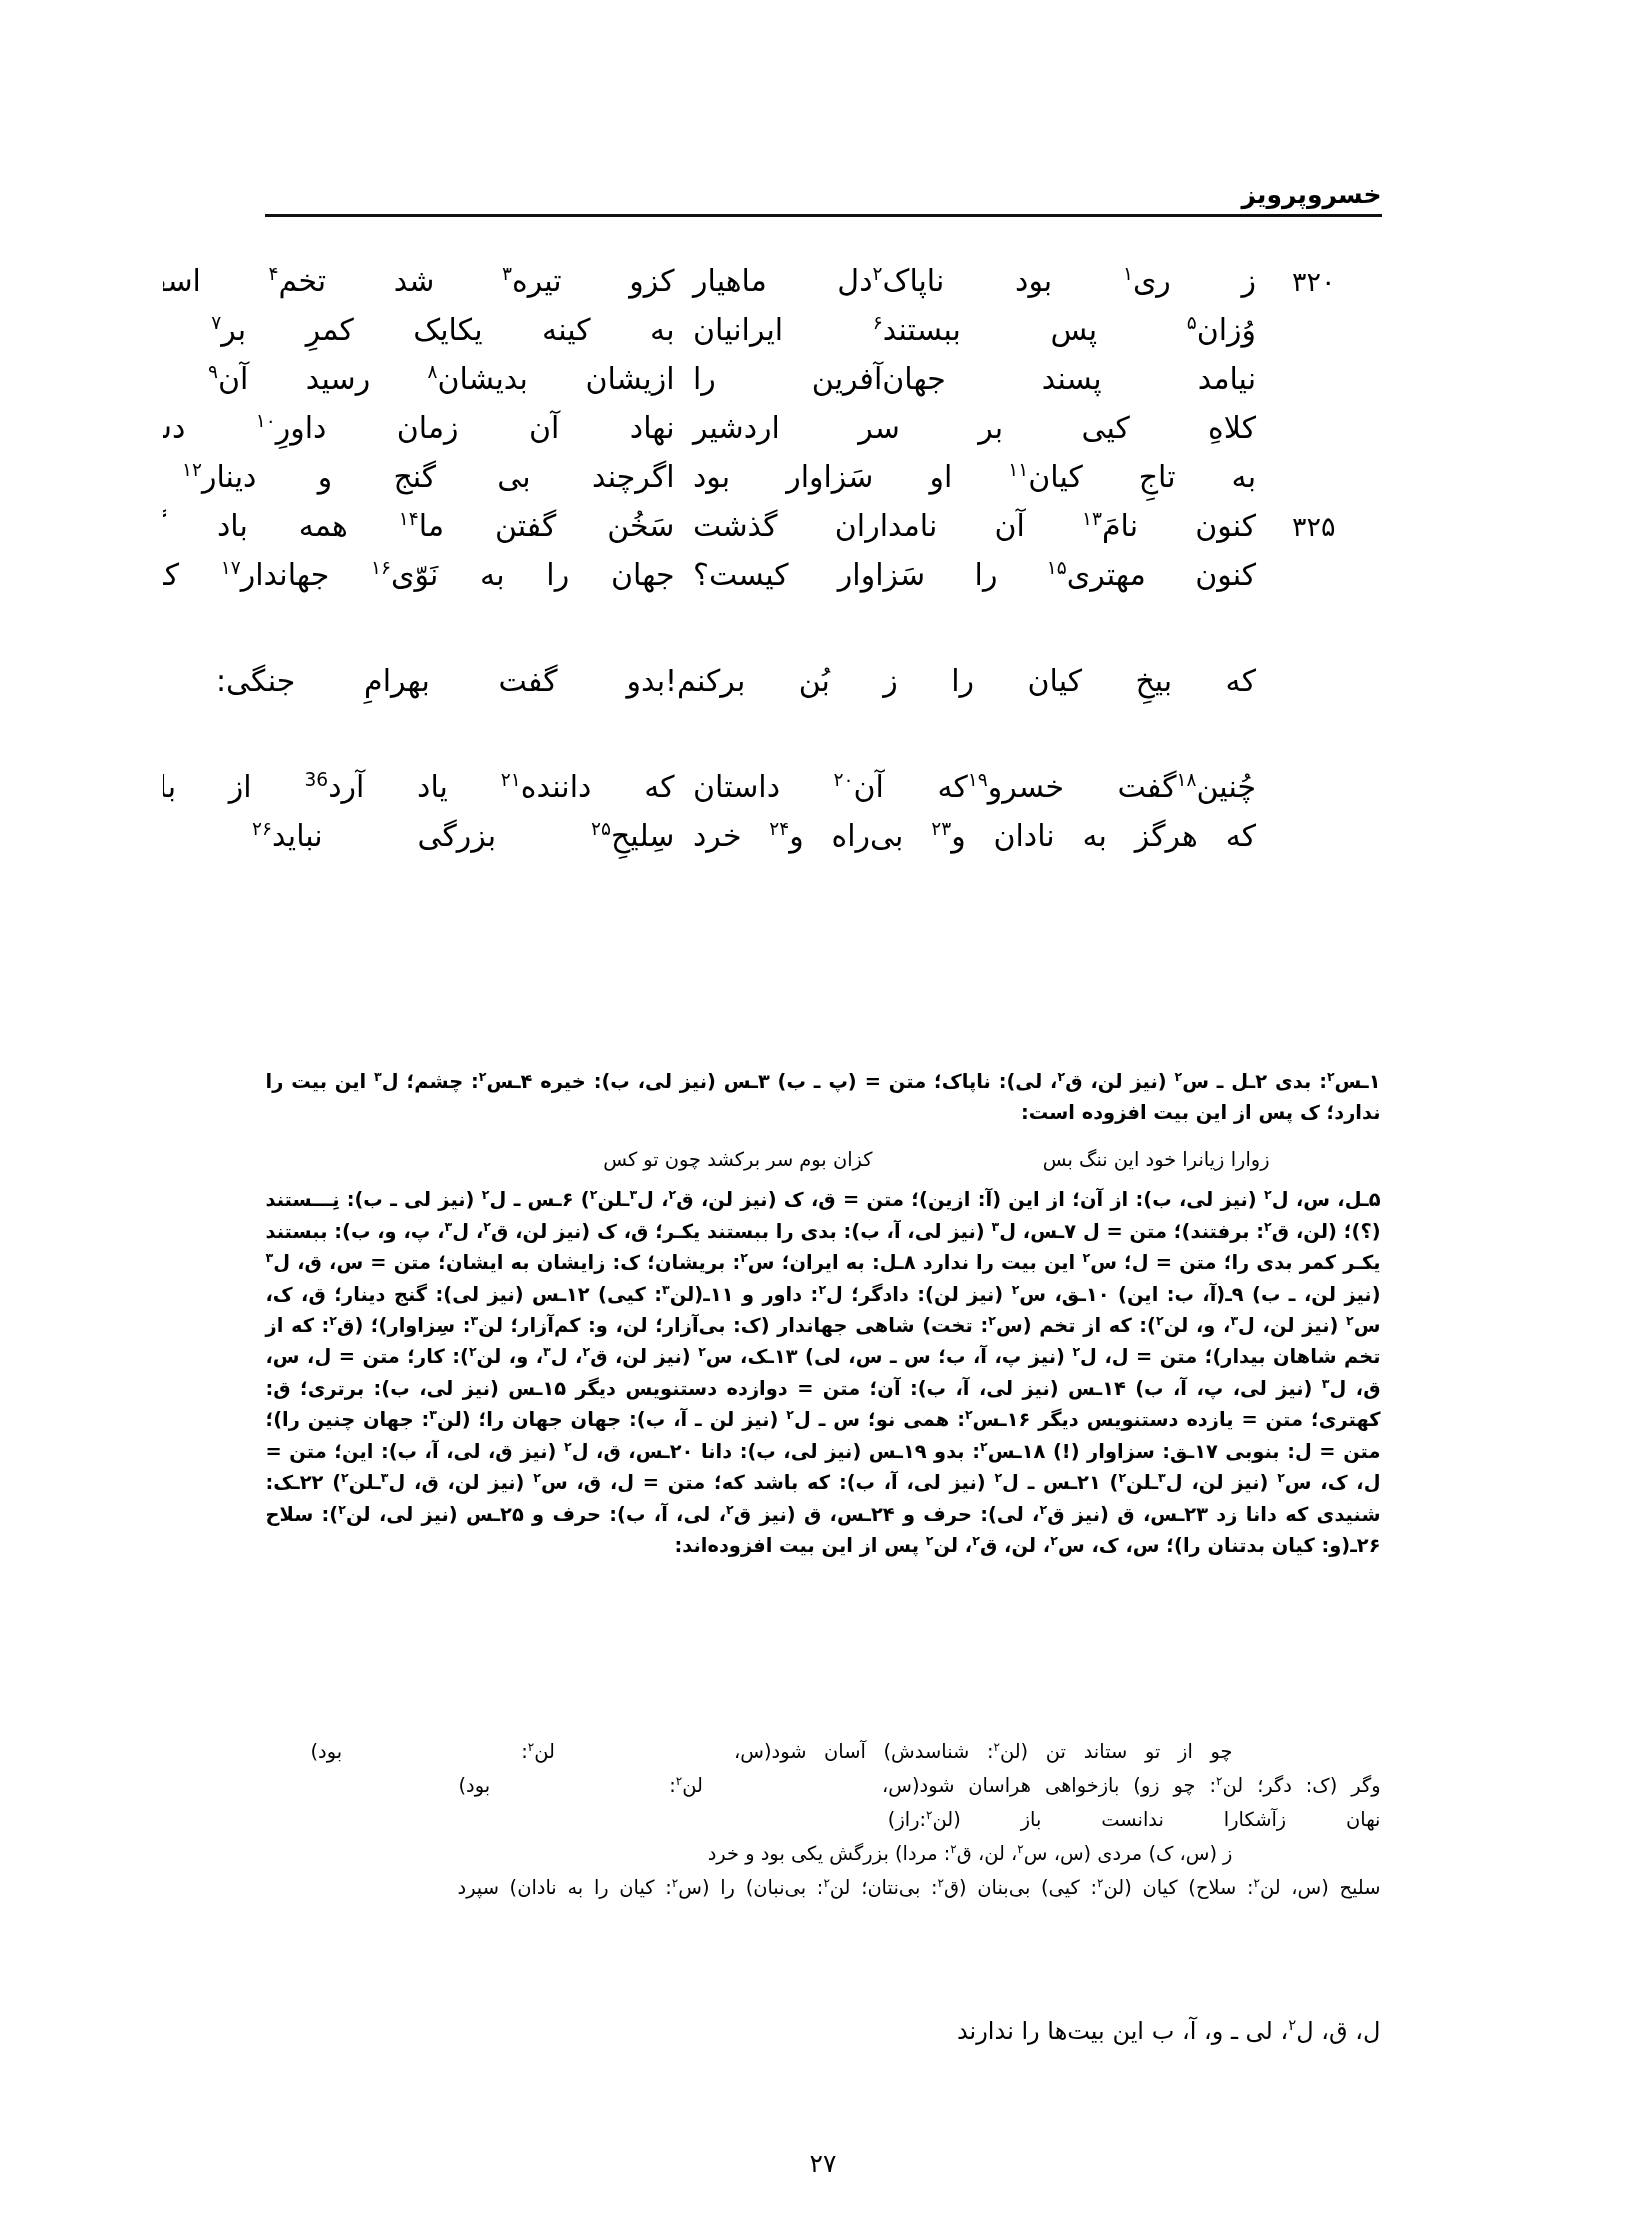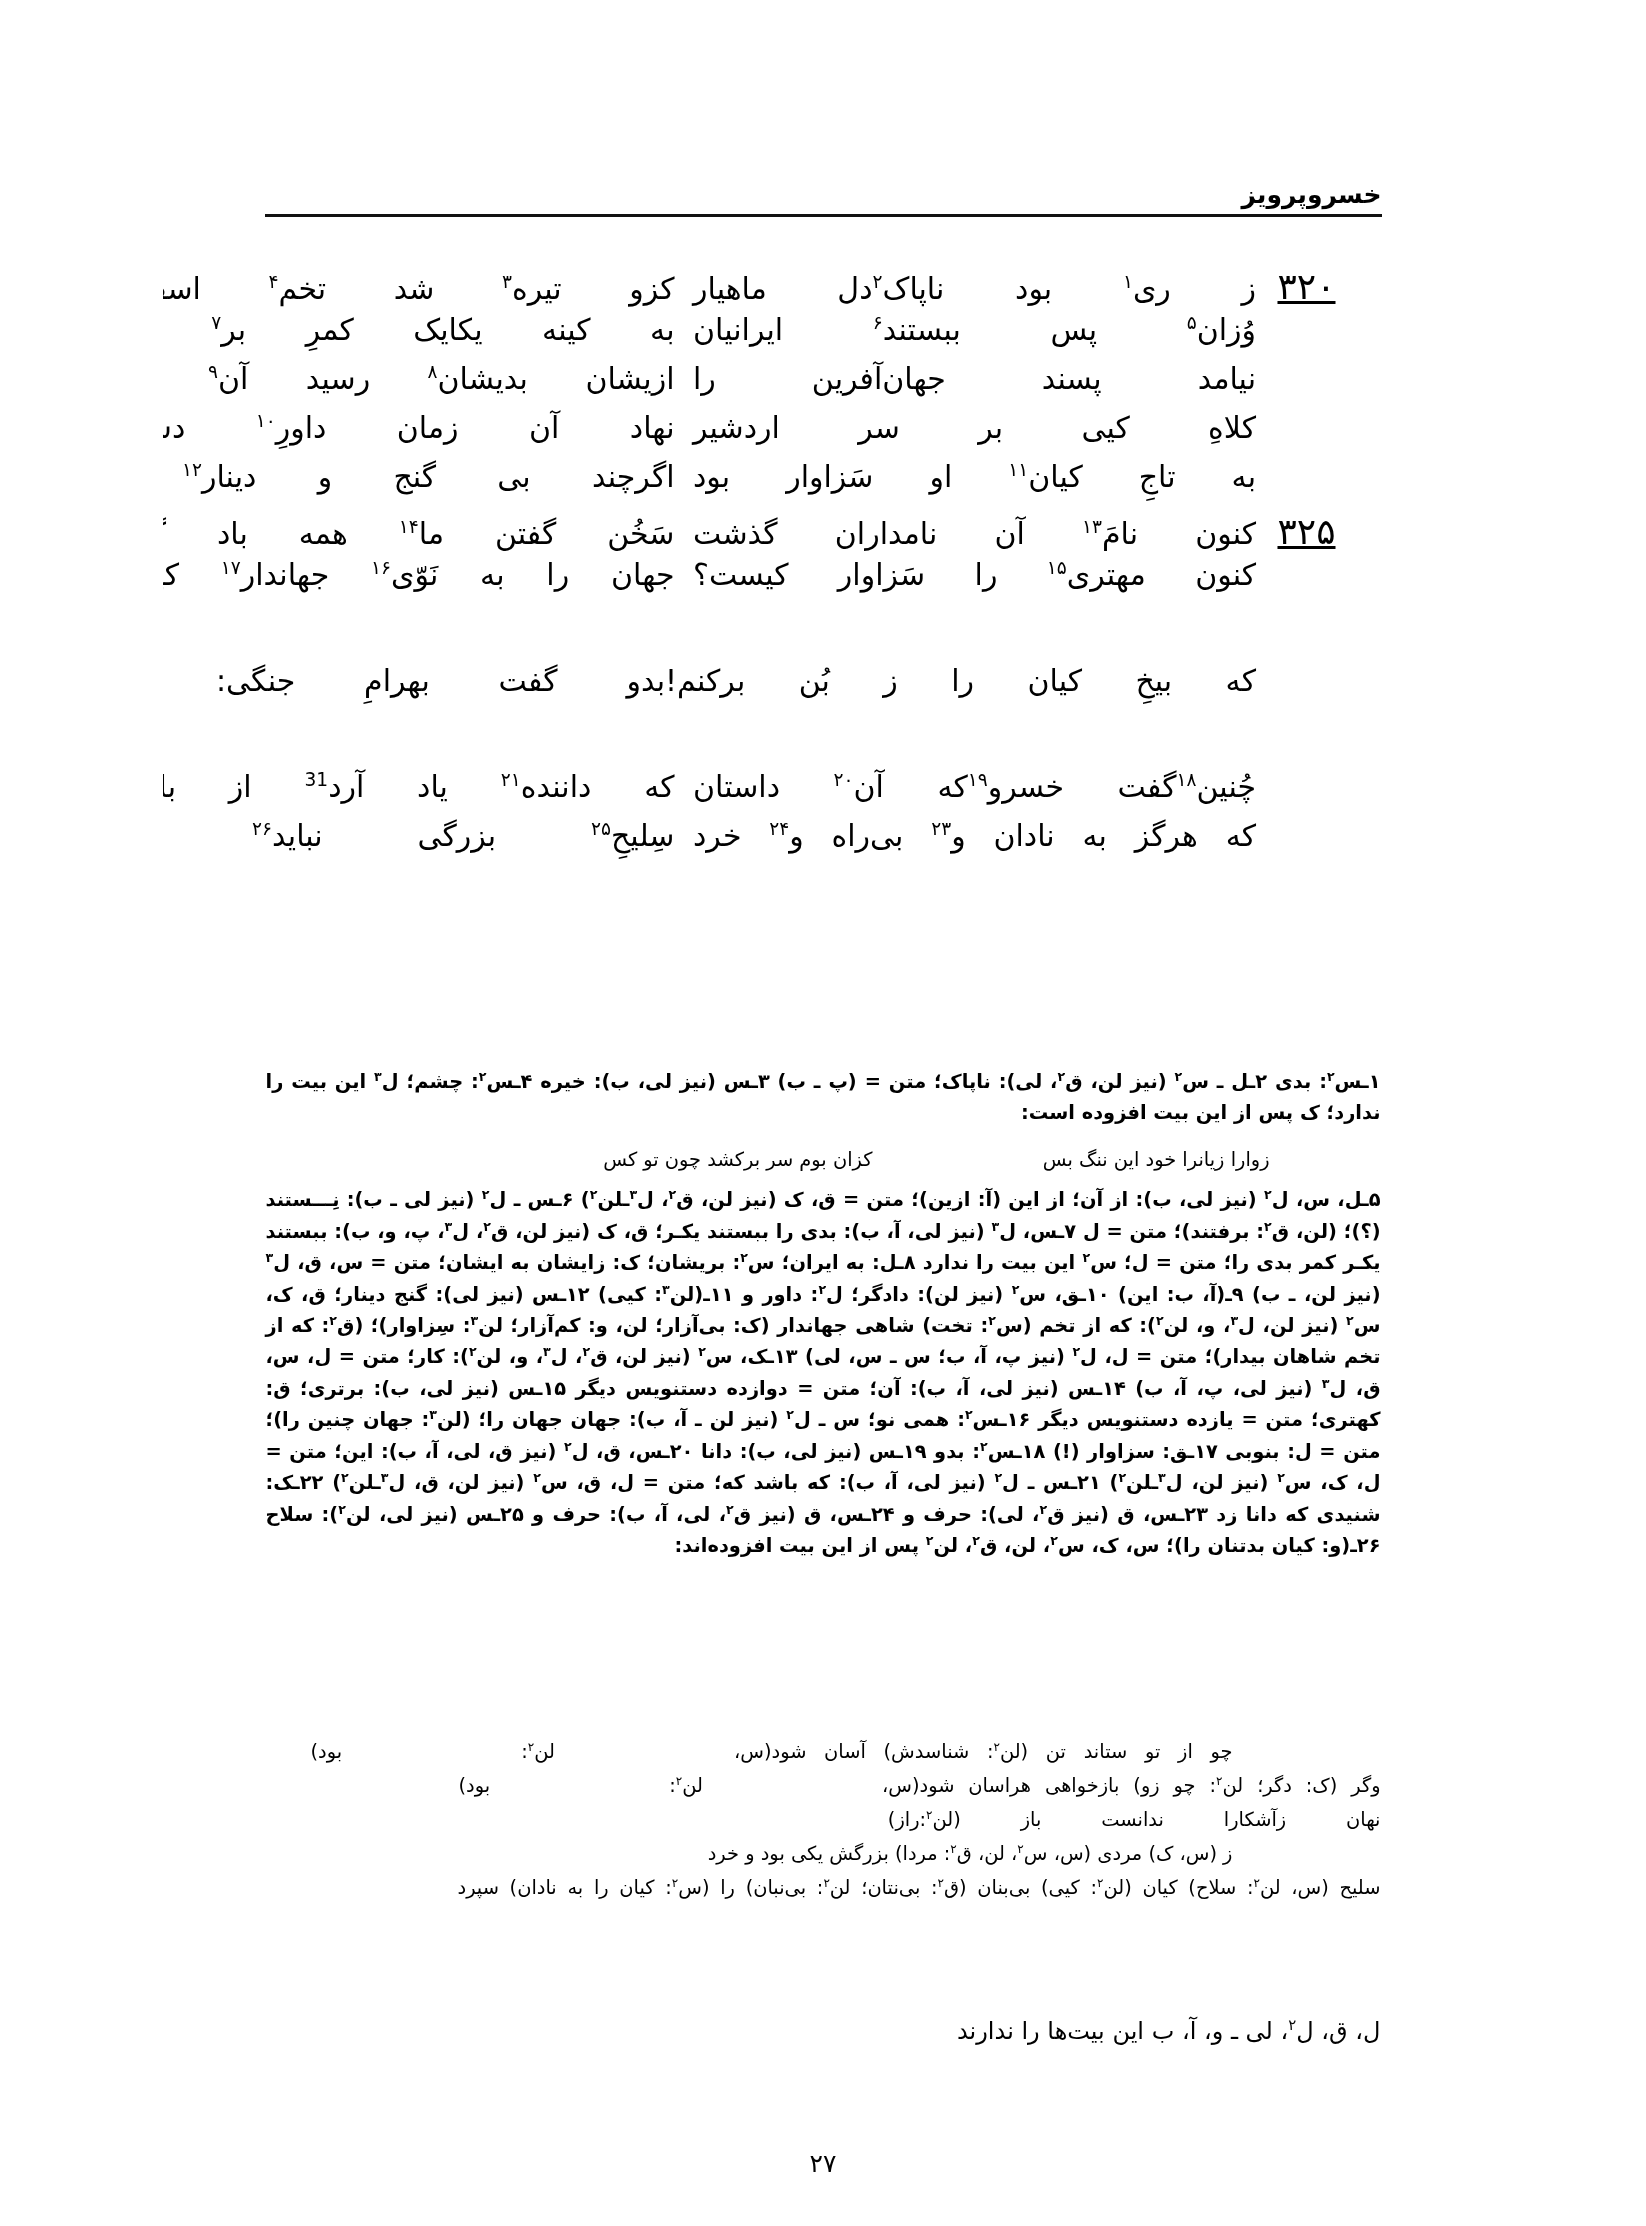--- a/index.html
+++ b/index.html
@@ -51,24 +51,23 @@
   .couplet {
     display: flex;
     flex-direction: row;
     align-items: baseline;
     height: 49px;
     white-space: nowrap;
   }
   .num-col {
     width: 74px;
     flex: 0 0 74px;
-    font-size: 36px;
+    font-size: 27px;
     text-align: right;
     padding-left: 5.5px;
-    text-decoration: underline;
   }
   .hemistich {
     font-size: 30px;
     line-height: 1.0;
   }
   .hem-right {
     flex: 0 0 563px;
     width: 563px;
     text-align: justify;
     text-align-last: justify;
@@ -212,21 +211,21 @@
       <div class="num-col"></div>
       <div class="hemistich hem-left">که بیخِ کیان را ز بُن برکنم!</div>
       <div class="hemistich hem-right">بدو گفت بهرامِ جنگی: منم</div>
     </div>
 
     <div class="gap-md"></div>
 
     <div class="couplet">
       <div class="num-col"></div>
       <div class="hemistich hem-right">چُنین<sup class="sig">۱۸</sup>گفت خسرو<sup class="sig">۱۹</sup>که آن<sup class="sig">۲۰</sup> داستان</div>
-      <div class="hemistich hem-left">که داننده<sup class="sig">۲۱</sup> یاد آرد<sup class="sig">31</sup> از باستان،</div>
+      <div class="hemistich hem-left">که داننده<sup class="sig">۲۱</sup> یاد آرد<sup class="sig">36</sup> از باستان،</div>
     </div>
 
     <div class="couplet">
       <div class="num-col"></div>
       <div class="hemistich hem-right">که هرگز به نادان و<sup class="sig">۲۳</sup> بی‌راه و<sup class="sig">۲۴</sup> خرد</div>
       <div class="hemistich hem-left">سِلیحِ<sup class="sig">۲۵</sup> بزرگی نباید<sup class="sig">۲۶</sup> سپرد،</div>
     </div>
 
   </div>
 

